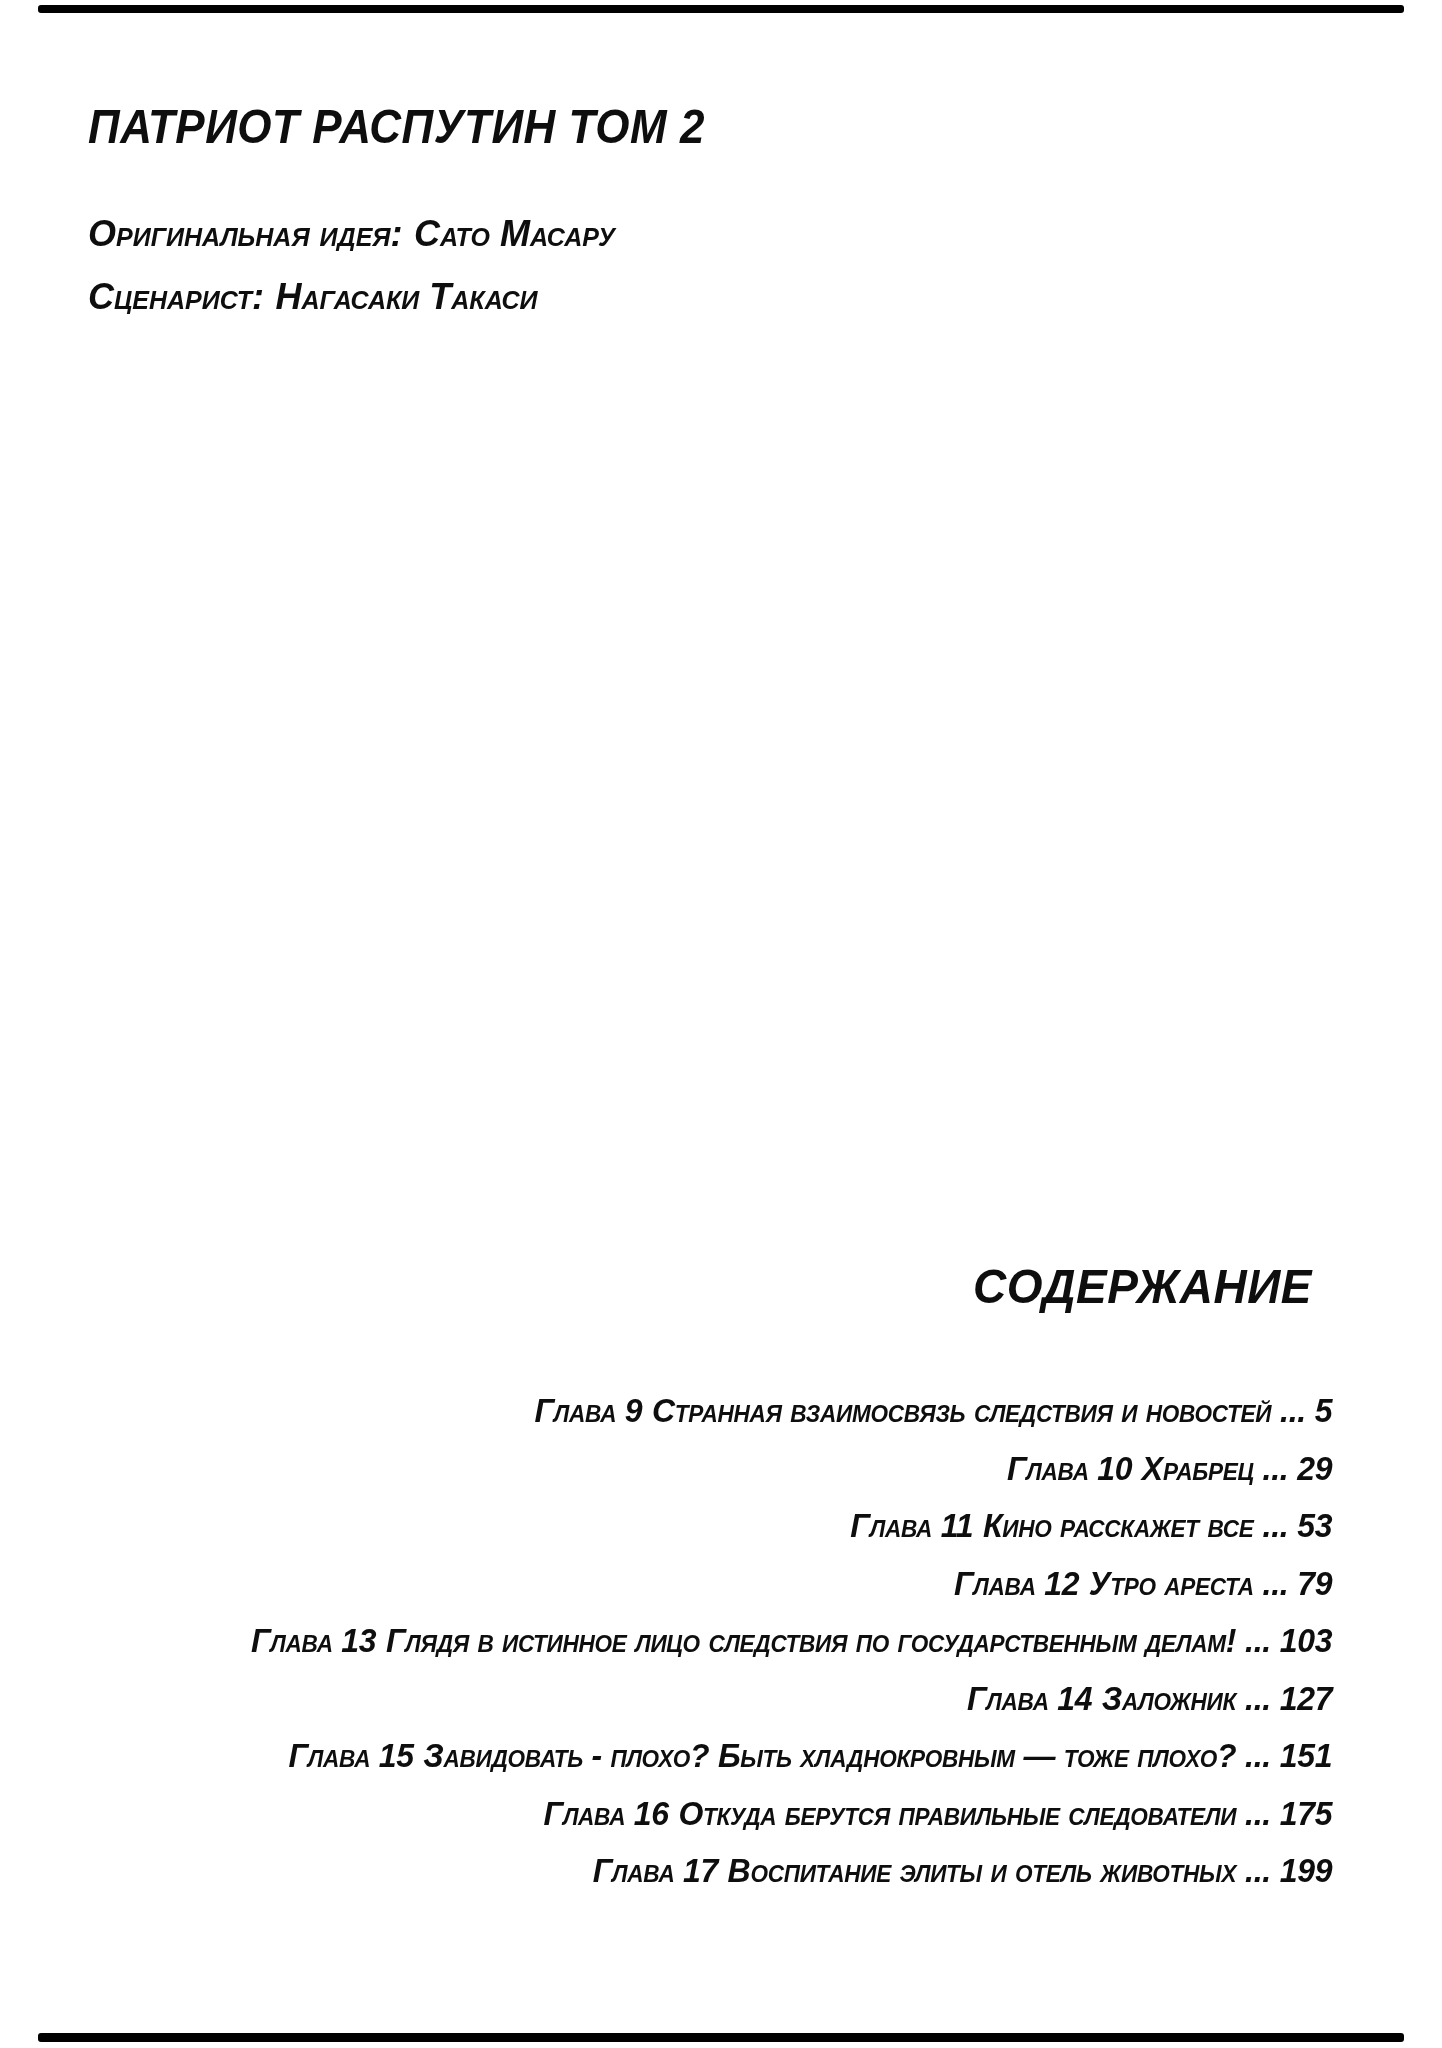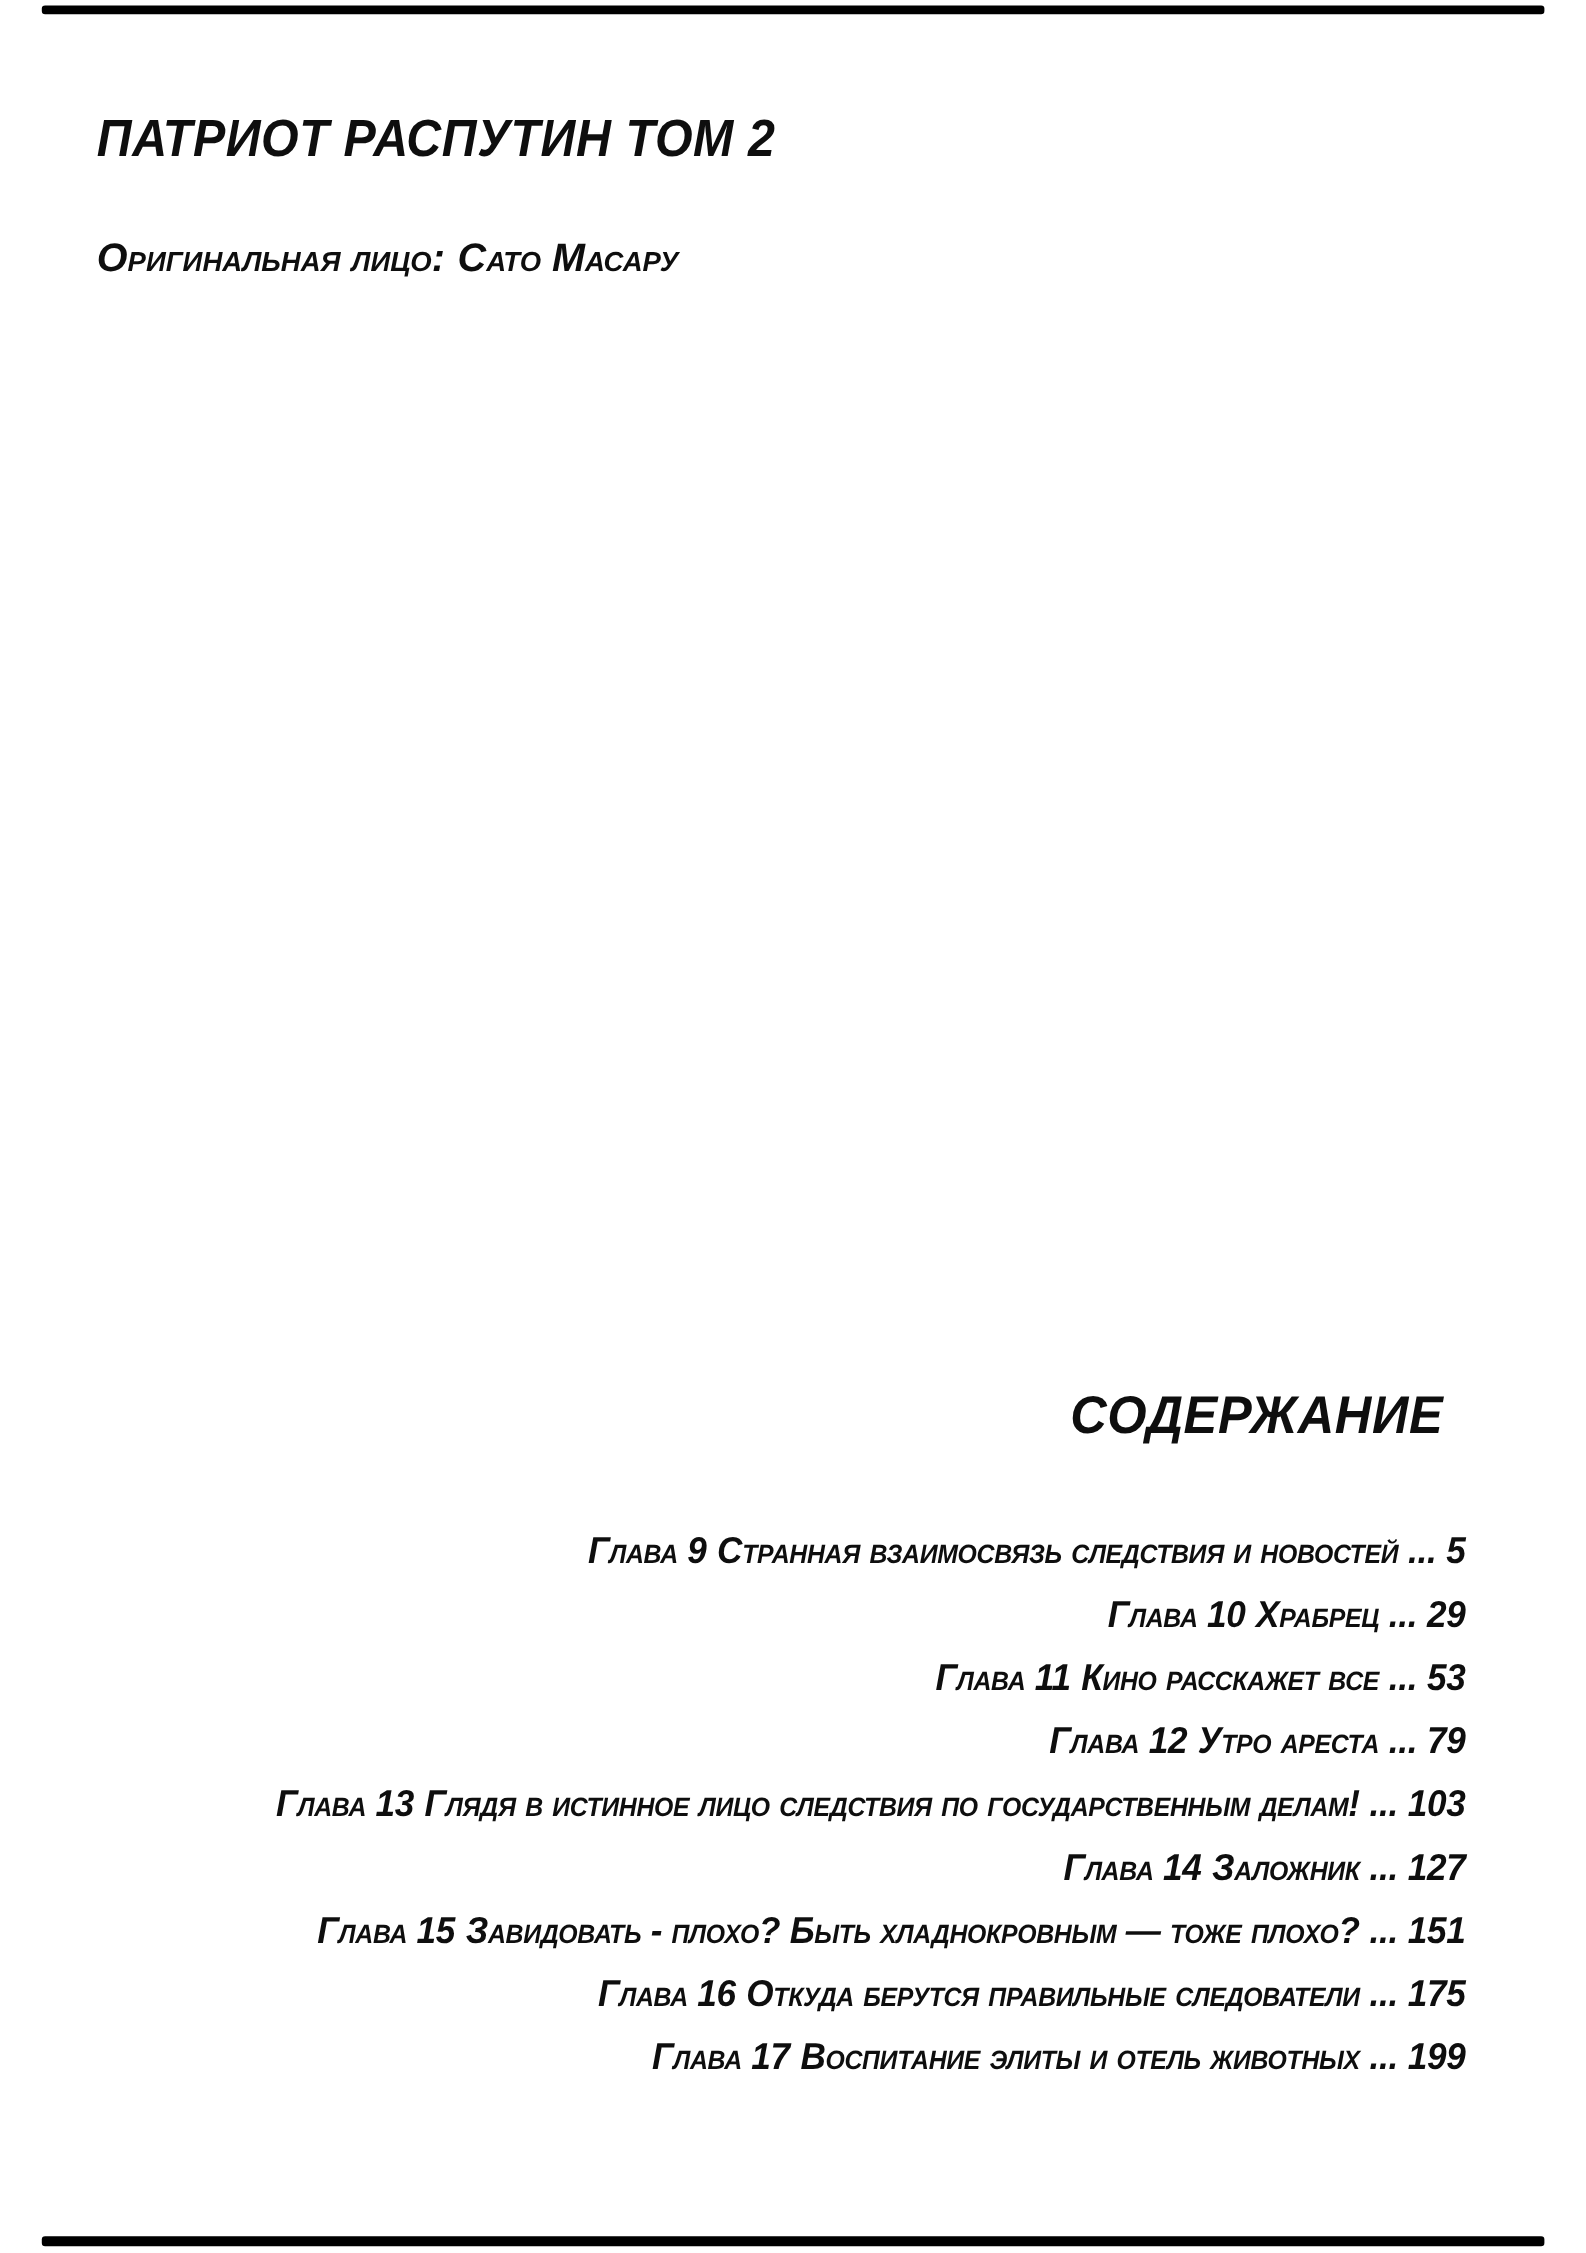--- a/index.html
+++ b/index.html
@@ -88,21 +88,24 @@
 <body>
 
 <div class="page">
 
   <div class="edge-bar top"></div>
 
   <div class="book-title">ПАТРИОТ РАСПУТИН ТОМ 2</div>
 
   <div class="credits">
     <div class="credit-line sc">
-      <span class="credit-label">Оригинальная лицо:</span><span class="credit-value">Сато Масару</span>
+      <span class="credit-label">Оригинальная идея:</span><span class="credit-value">Сато Масару</span>
+    </div>
+    <div class="credit-line sc">
+      <span class="credit-label">Сценарист:</span><span class="credit-value">Нагасаки Такаси</span>
     </div>
   </div>
 
   <div class="toc-heading">СОДЕРЖАНИЕ</div>
 
   <div class="toc-entries">
 
     <span class="toc-entry sc">
       <span class="t-chapter">Глава 9</span><span class="t-title">Странная взаимосвязь следствия и новостей</span><span class="t-sep">...</span><span class="t-page">5</span>
     </span>

